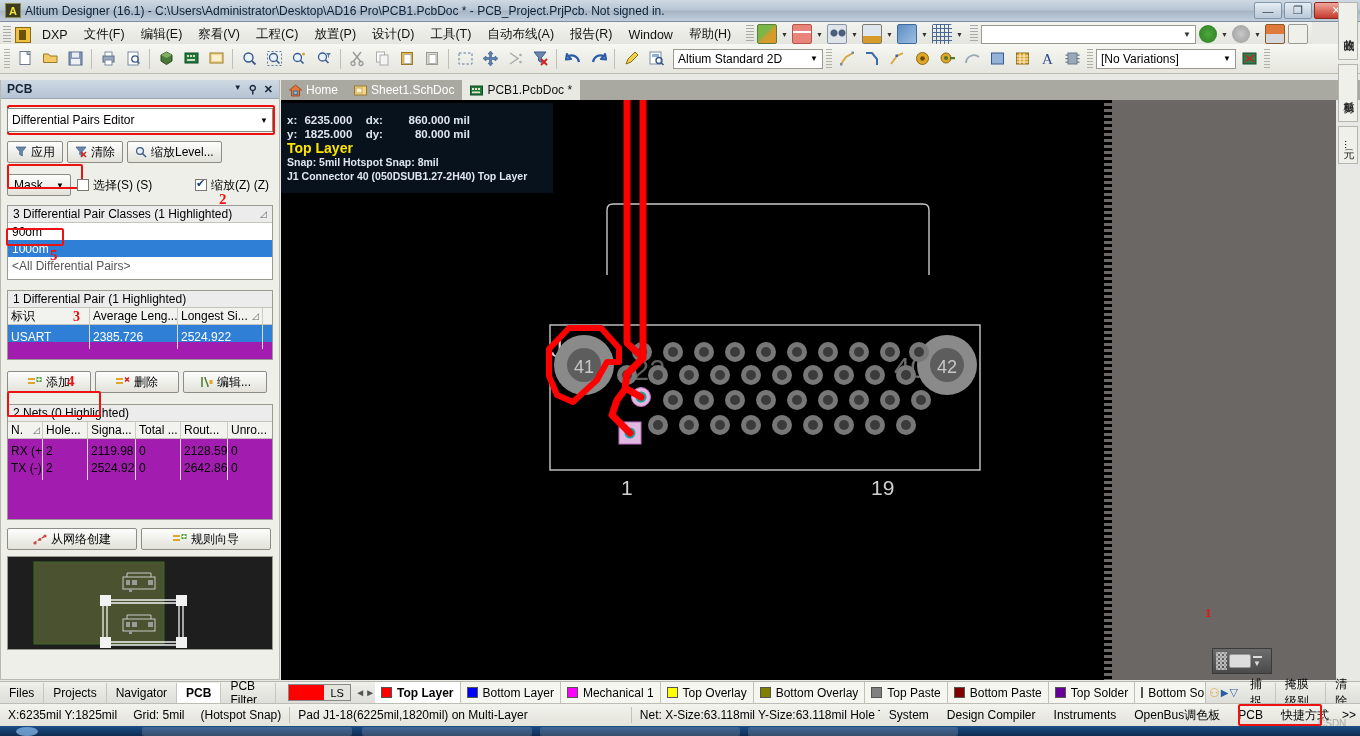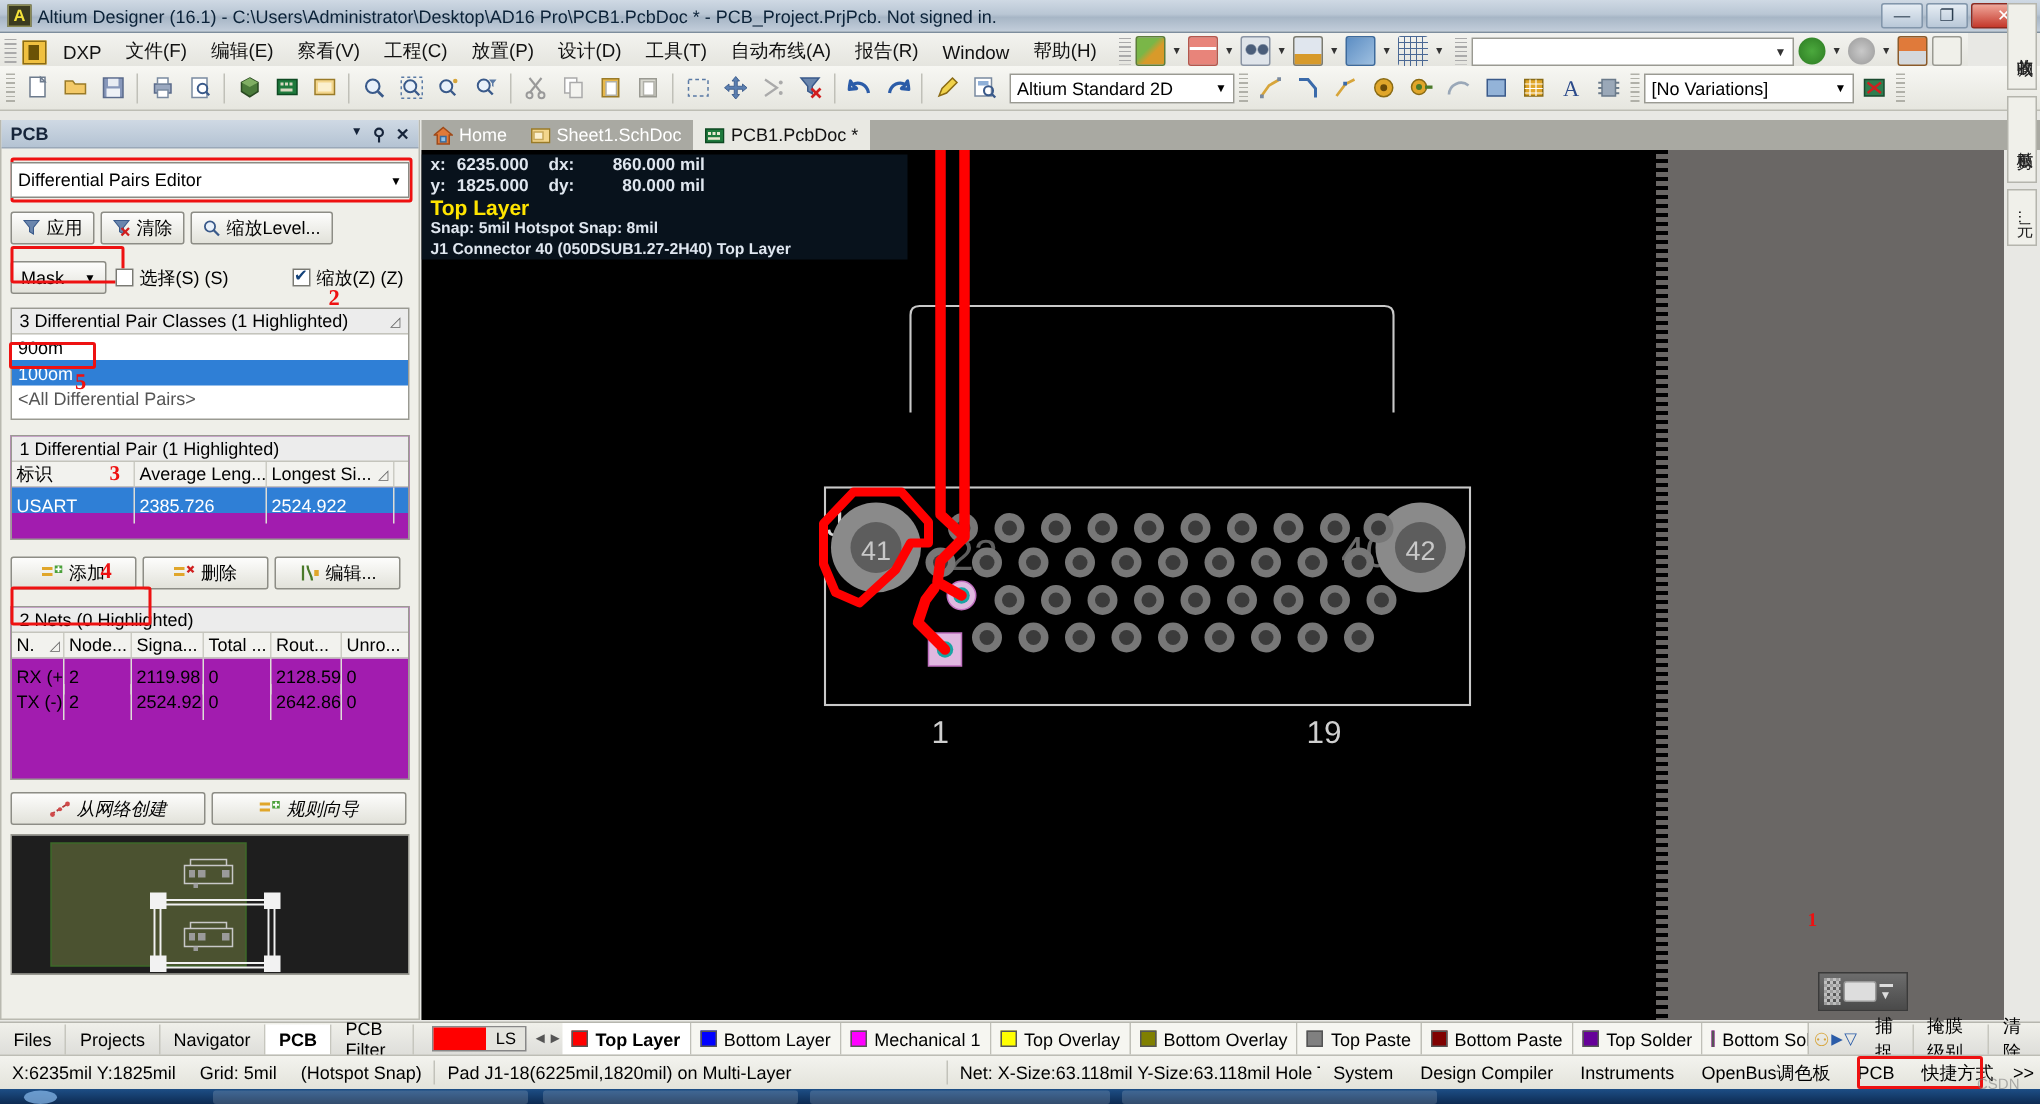--- a/index.html
+++ b/index.html
@@ -132,21 +132,21 @@
     background:#000; overflow:hidden;
   }
   .doc-tabs {
     position:absolute;left:281px;top:80px;width:1079px;height:20px;
     background:#a9a9a2; display:flex; align-items:flex-end; gap:0;
   }
   .dtab { height:20px; display:flex;align-items:center;gap:4px;padding:0 8px;
           font-size:12px;color:#fff; }
   .dtab.active { background:#e9e9e3; color:#111; }
   .status-ov {
-    position:absolute; left:0px; top:3px; width:324px; padding:0 6px;
+    position:absolute; left:0px; top:3px; width:272px; padding:10px 6px;
     background:rgba(10,22,34,0.82); color:#dfe6ef; font-size:11.5px; line-height:14px;
     font-family:"Liberation Sans",sans-serif; font-weight:bold;
   }
   .status-ov .ly { color:#ffe400; font-size:14px;}
   .status-ov .sm { font-size:10.5px; font-weight:bold;}
 
   .rightgutter {
     position:absolute;left:1104px;top:100px;width:232px;height:580px;background:#6a6765;
   }
   .rg-scroll { position:absolute; left:0; top:0; width:8px; height:580px;
@@ -653,21 +653,21 @@
     </div>
     <div class="redbox" style="position:absolute;left:6px;top:311px;width:94px;height:26px;"></div>
 
     <div class="grid" style="margin-top:11px;height:116px;">
       <div class="grid-title">2 Nets (0 Highlighted)</div>
       <div class="grid-hdr">
         <div class="gh" style="width:35px;position:relative;">
           <span>N.</span>
           <span style="position:absolute;right:2px;font-size:9px;color:#666;">◿</span>
         </div>
-        <div class="gh" style="width:45px;">Node...</div>
+        <div class="gh" style="width:45px;">Hole...</div>
         <div class="gh" style="width:48px;">Signa...</div>
         <div class="gh" style="width:45px;">Total ...</div>
         <div class="gh" style="width:47px;">Rout...</div>
         <div class="gh" style="width:44px;border-right:none;">Unro...</div>
       </div>
       <div class="grow">
         <div class="gc" style="width:35px;">RX (+)</div>
         <div class="gc" style="width:45px;">2</div>
         <div class="gc" style="width:48px;">2119.98</div>
         <div class="gc" style="width:45px;">0</div>
@@ -677,21 +677,21 @@
       <div class="grow">
         <div class="gc" style="width:35px;">TX (-)</div>
         <div class="gc" style="width:45px;">2</div>
         <div class="gc" style="width:48px;">2524.92</div>
         <div class="gc" style="width:45px;">0</div>
         <div class="gc" style="width:47px;">2642.86</div>
         <div class="gc" style="width:44px;border-right:none;">0</div>
       </div>
     </div>
 
-    <div class="btnrow" style="margin-top:8px;font-style:italic;">
+    <div class="btnrow" style="margin-top:8px;">
       <div class="btn" style="width:130px;">
         <svg width="14" height="11" viewBox="0 0 14 11">
             <line x1="1" y1="9" x2="12" y2="2" stroke="#b03a3a" stroke-width="1.2" stroke-dasharray="3 1.5"></line>
             <circle cx="2" cy="9" r="1.6" fill="#d04a4a"></circle>
             <circle cx="12" cy="2" r="1.6" fill="#d04a4a"></circle>
             <circle cx="7" cy="5.5" r="1.4" fill="#d04a4a"></circle>
           </svg>
         <span>从网络创建</span>
       </div>
       <div class="btn" style="width:130px;">

